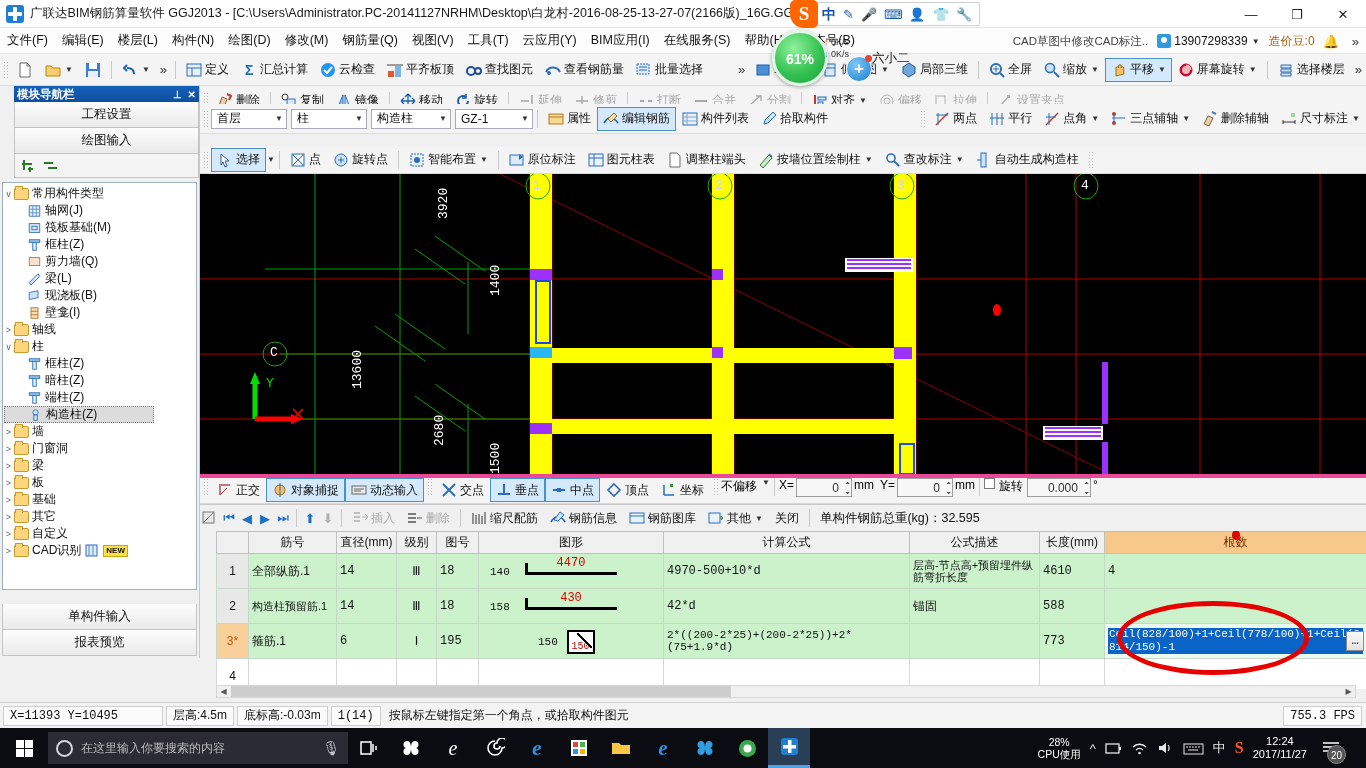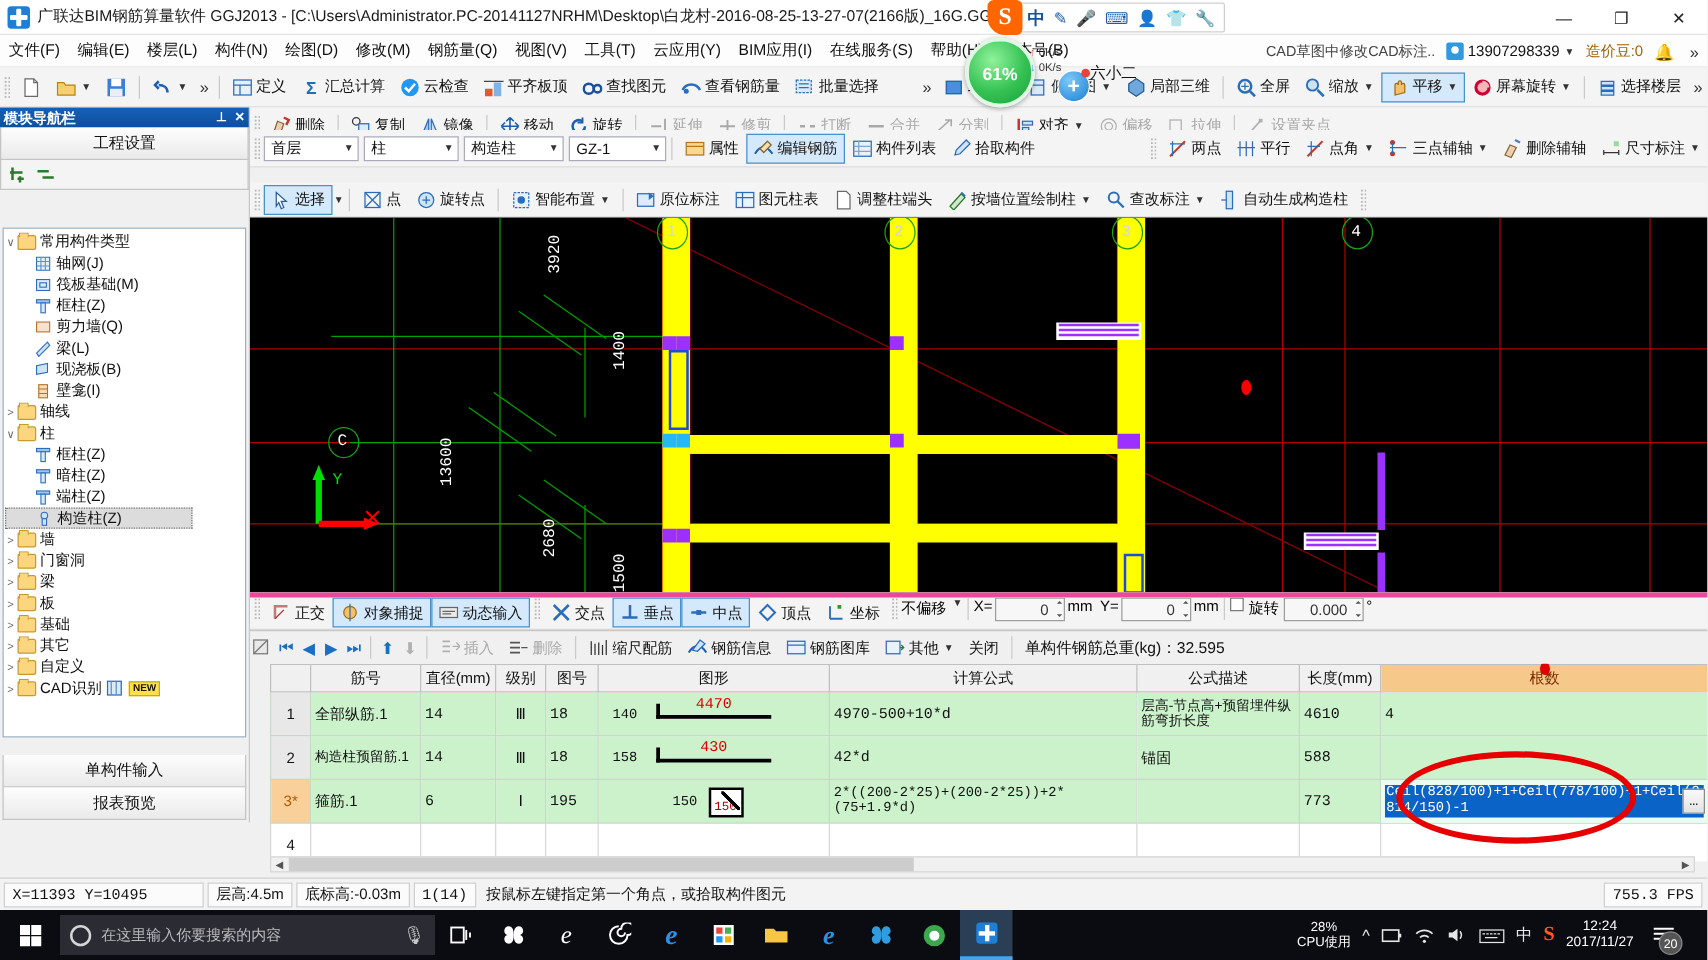--- a/index.html
+++ b/index.html
@@ -132,21 +132,21 @@
   .combo {
     display:flex; align-items:center; justify-content:space-between;
     height:20px; border:1px solid #aab; background:#fff; font-size:12px;
     padding:0 3px 0 5px; color:#111;
   }
   .combo .caret { font-size:8px; }
 
   
   .sidebar {
     position:absolute; left:0; top:86px; width:200px; height:572px;
-    background:#f0f0f0; border-right:1px solid #c8c8c8;
+    background:#f0f0f0; border-right:1px solid #c8c8c8;padding-left:14px;
   }
   .side-title {
     height:16px; background:linear-gradient(#1560b8,#0e4f9e);
     color:#fff; font-size:11.5px; font-weight:bold; display:flex;
     align-items:center; padding:0 3px; justify-content:space-between;
   }
   .side-title .btns { display:flex; gap:6px; font-size:10px; }
   .side-btn {
     width:100%; height:26px; background:linear-gradient(#fdfdfd,#eaeaea);
     border:1px solid #c4c4c4; border-top:none;
@@ -808,20 +808,21 @@
 
   <div class="sidebar">
     <div class="side-title">
       <span>模块导航栏</span>
       <span class="btns">
         <span>⊥</span>
         <span>✕</span>
       </span>
     </div>
     <div class="side-btn">工程设置</div>
+    <div class="side-btn">绘图输入</div>
     <div class="side-tools">
       <svg width="16" height="14">
           <path d="M3 1v10M1 5h10" stroke="#2a7a2a" stroke-width="2"></path>
           <path d="M9 8v5M7 10h5" stroke="#2a7a2a" stroke-width="2"></path>
         </svg>
       <svg width="16" height="14">
           <path d="M1 4h9" stroke="#2a7a2a" stroke-width="2"></path>
           <path d="M5 9h9" stroke="#2a7a2a" stroke-width="2"></path>
         </svg>
     </div>

